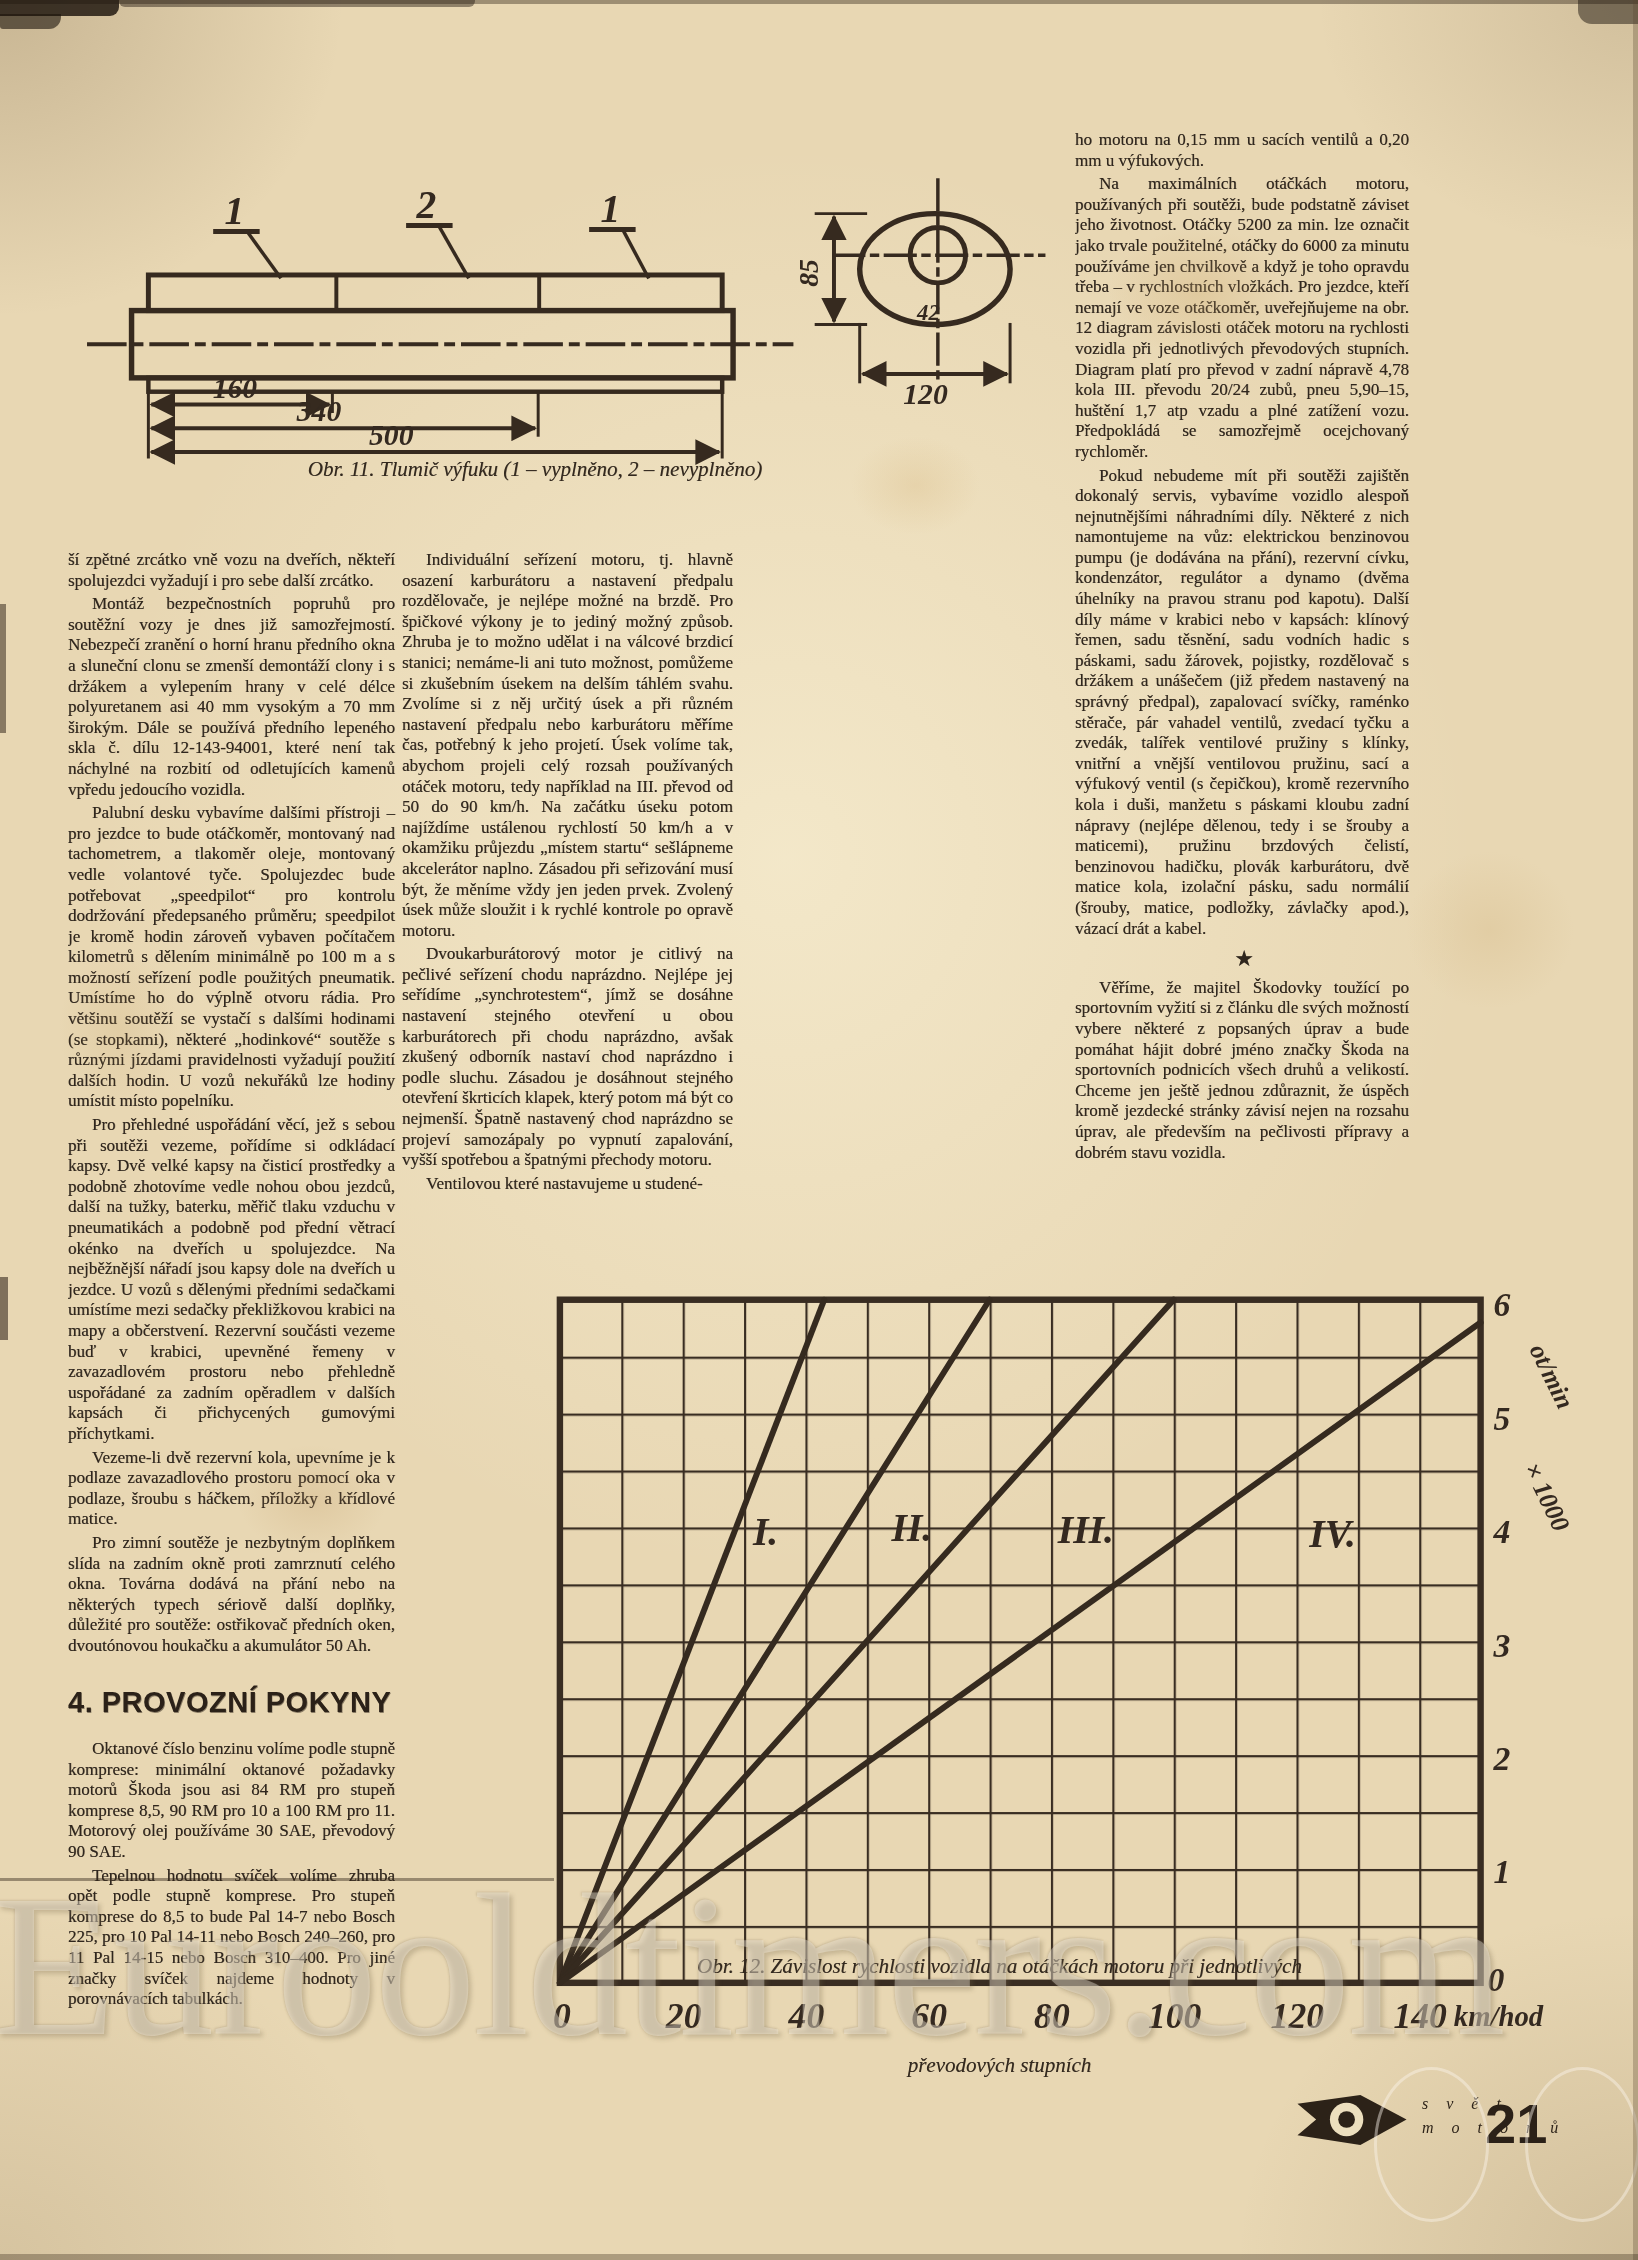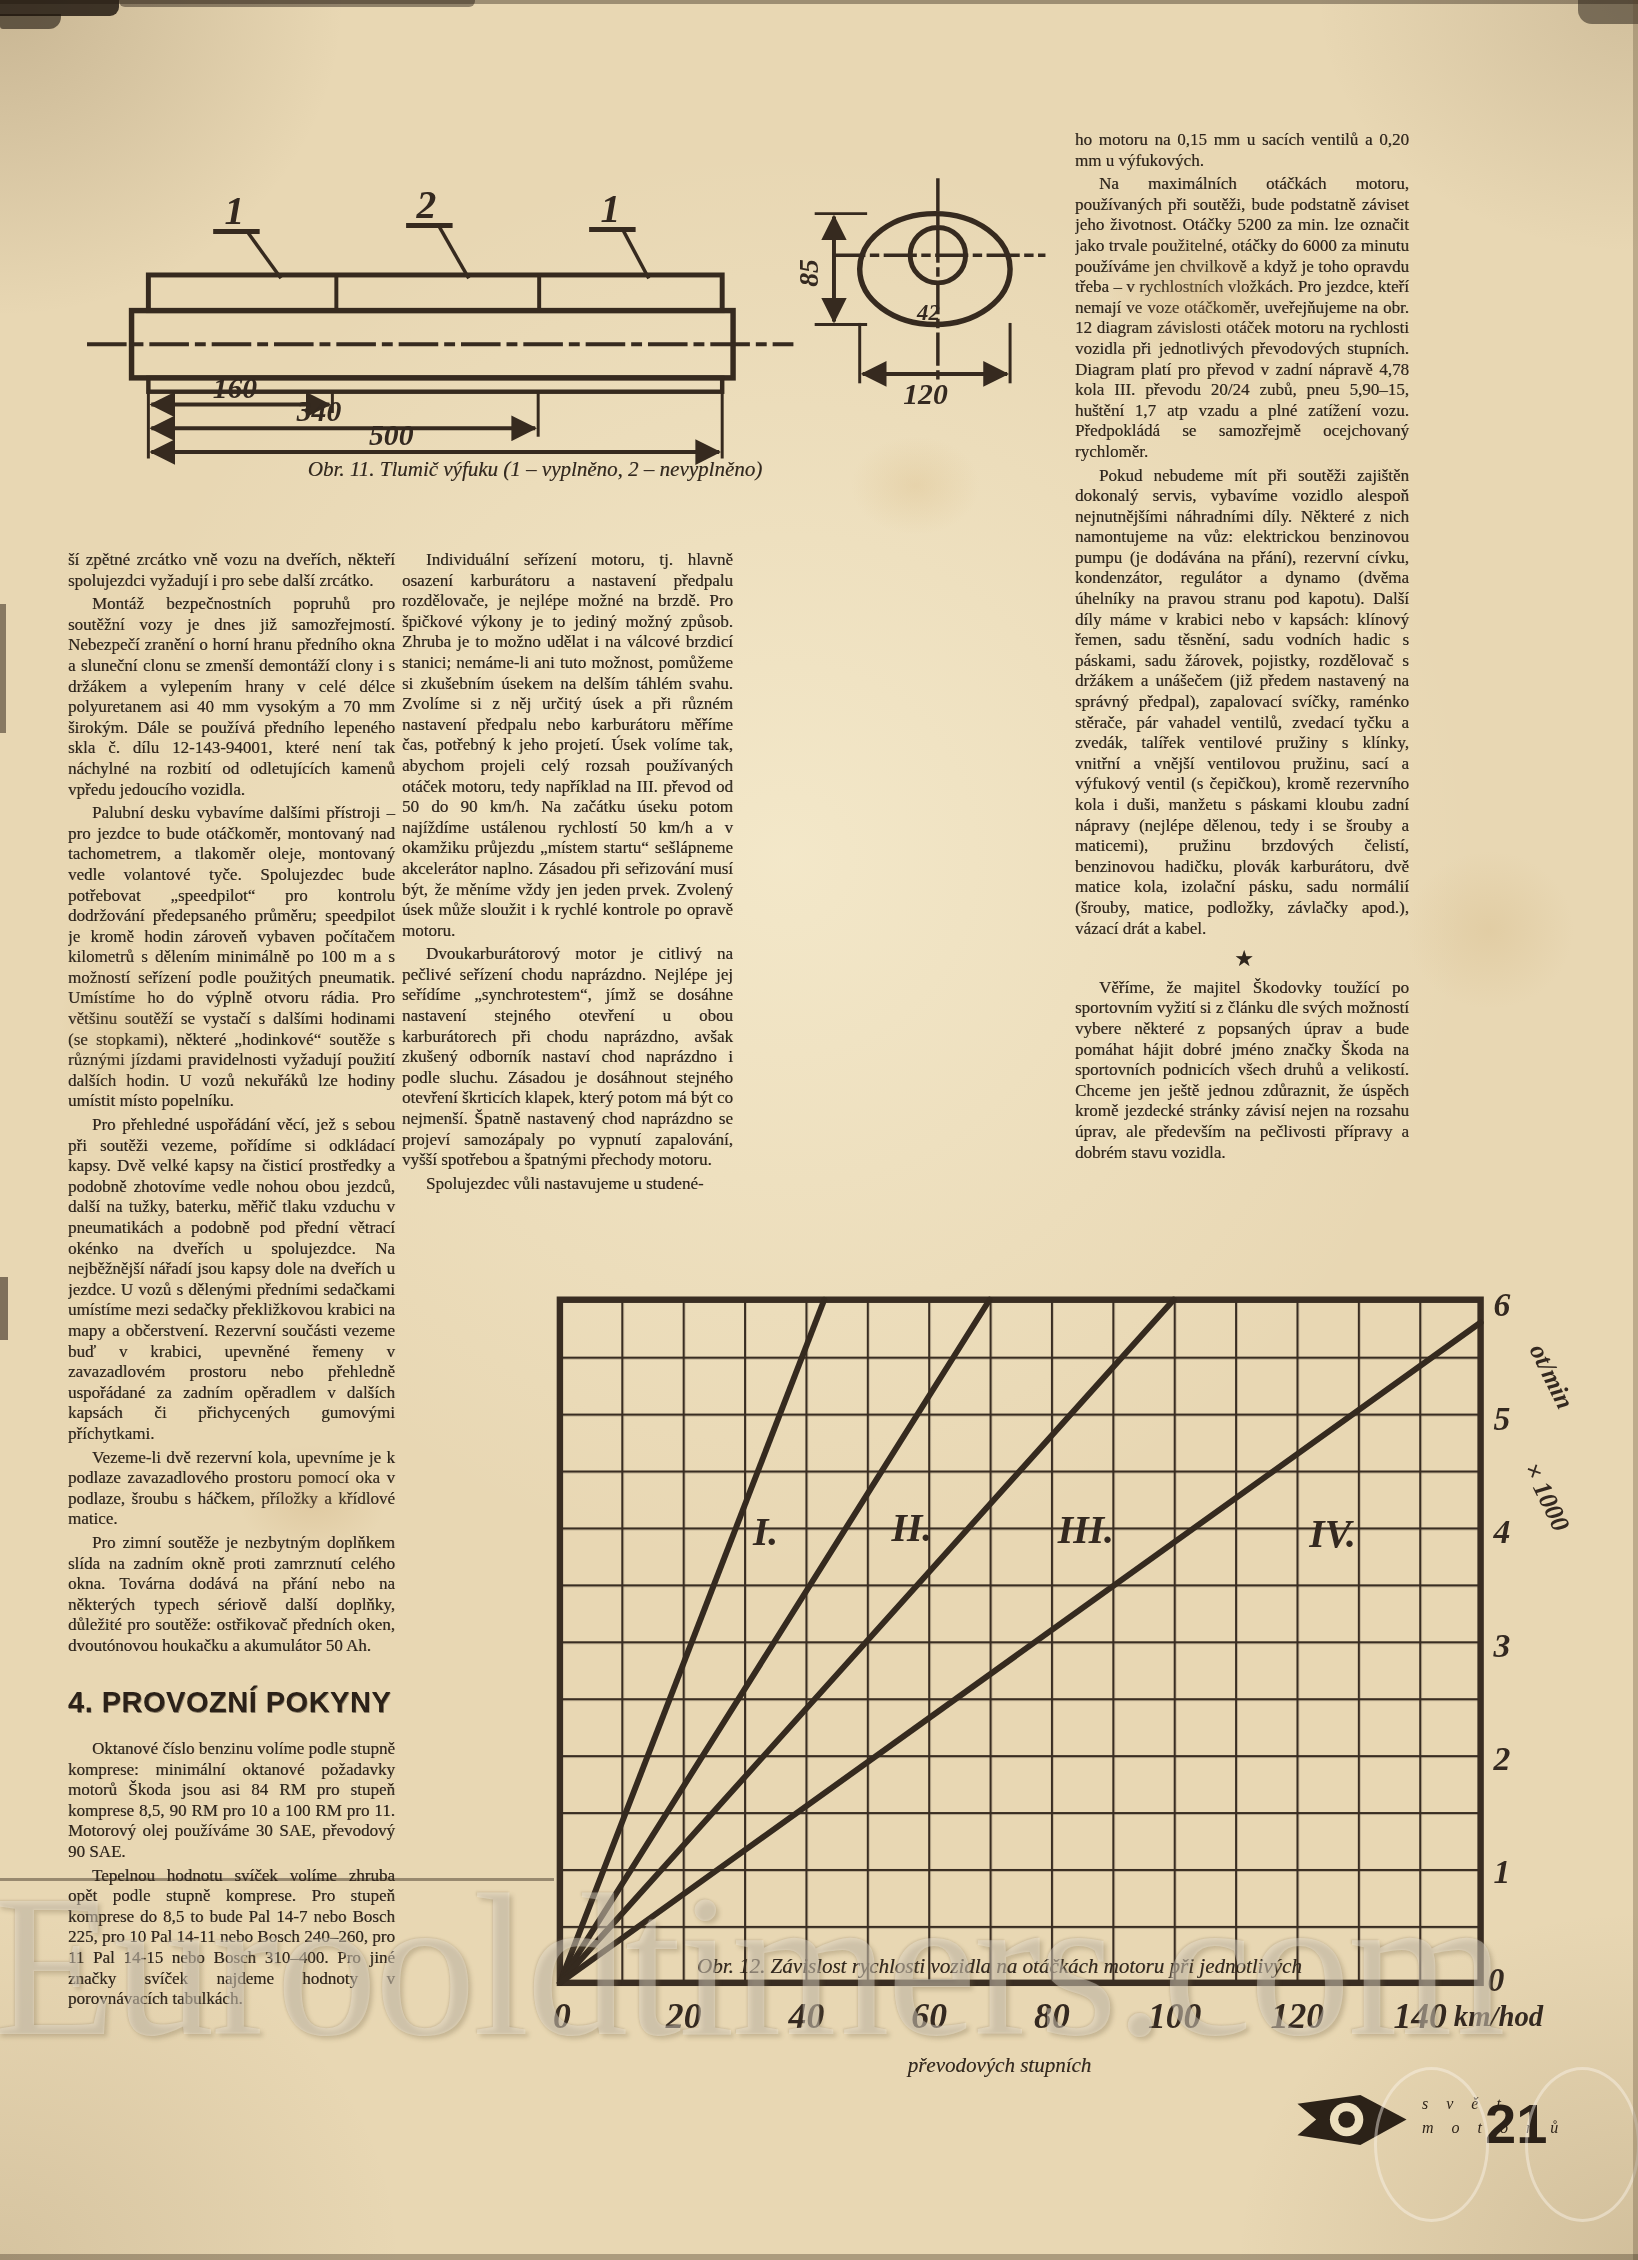--- a/index.html
+++ b/index.html
@@ -135,21 +135,21 @@
     <p>Vezeme-li dvě rezervní kola, upevníme je k podlaze zavazadlového prostoru pomocí oka v podlaze, šroubu s háčkem, příložky a křídlové matice.</p>
     <p>Pro zimní soutěže je nezbytným doplňkem slída na zadním okně proti zamrznutí celého okna. Továrna dodává na přání nebo na některých typech sériově další doplňky, důležité pro soutěže: ostřikovač předních oken, dvoutónovou houkačku a akumulátor 50 Ah.</p>
     <div class="section-heading">4. PROVOZNÍ POKYNY</div>
     <p>Oktanové číslo benzinu volíme podle stupně komprese: minimální oktanové požadavky motorů Škoda jsou asi 84 RM pro stupeň komprese 8,5, 90 RM pro 10 a 100 RM pro 11. Motorový olej používáme 30 SAE, převodový 90 SAE.</p>
     <p>Tepelnou hodnotu svíček volíme zhruba opět podle stupně komprese. Pro stupeň komprese do 8,5 to bude Pal 14-7 nebo Bosch 225, pro 10 Pal 14-11 nebo Bosch 240–260, pro 11 Pal 14-15 nebo Bosch 310–400. Pro jiné značky svíček najdeme hodnoty v porovnávacích tabulkách.</p>
   </div>
 
   <div class="col" id="col2" style="left:402px;top:550px;width:335px;height:738px;">
     <p>Individuální seřízení motoru, tj. hlavně osazení karburátoru a nastavení předpalu rozdělovače, je nejlépe možné na brzdě. Pro špičkové výkony je to jediný možný způsob. Zhruba je to možno udělat i na válcové brzdicí stanici; nemáme-li ani tuto možnost, pomůžeme si zkušebním úsekem na delším táhlém svahu. Zvolíme si z něj určitý úsek a při různém nastavení předpalu nebo karburátoru měříme čas, potřebný k jeho projetí. Úsek volíme tak, abychom projeli celý rozsah používaných otáček motoru, tedy například na III. převod od 50 do 90 km/h. Na začátku úseku potom najíždíme ustálenou rychlostí 50 km/h a v okamžiku průjezdu „místem startu“ sešlápneme akcelerátor naplno. Zásadou při seřizování musí být, že měníme vždy jen jeden prvek. Zvolený úsek může sloužit i k rychlé kontrole po opravě motoru.</p>
     <p>Dvoukarburátorový motor je citlivý na pečlivé seřízení chodu naprázdno. Nejlépe jej seřídíme „synchrotestem“, jímž se dosáhne nastavení stejného otevření u obou karburátorech při chodu naprázdno, avšak zkušený odborník nastaví chod naprázdno i podle sluchu. Zásadou je dosáhnout stejného otevření škrticích klapek, který potom má být co nejmenší. Špatně nastavený chod naprázdno se projeví samozápaly po vypnutí zapalování, vyšší spotřebou a špatnými přechody motoru.</p>
-    <p>Spolujezdec vůli nastavujeme u studené-</p>
+    <p>Ventilovou které nastavujeme u studené-</p>
   </div>
 
   <div class="col" id="col3" style="left:1075px;top:130px;width:338px;height:1168px;">
     <p class="noindent">ho motoru na 0,15 mm u sacích ventilů a 0,20 mm u výfukových.</p>
     <p>Na maximálních otáčkách motoru, používaných při soutěži, bude podstatně záviset jeho životnost. Otáčky 5200 za min. lze označit jako trvale použitelné, otáčky do 6000 za minutu používáme jen chvilkově a když je toho opravdu třeba – v rychlostních vložkách. Pro jezdce, kteří nemají ve voze otáčkoměr, uveřejňujeme na obr. 12 diagram závislosti otáček motoru na rychlosti vozidla při jednotlivých převodových stupních. Diagram platí pro převod v zadní nápravě 4,78 kola III. převodu 20/24 zubů, pneu 5,90–15, huštění 1,7 atp vzadu a plné zatížení vozu. Předpokládá se samozřejmě ocejchovaný rychloměr.</p>
     <p>Pokud nebudeme mít při soutěži zajištěn dokonalý servis, vybavíme vozidlo alespoň nejnutnějšími náhradními díly. Některé z nich namontujeme na vůz: elektrickou benzinovou pumpu (je dodávána na přání), rezervní cívku, kondenzátor, regulátor a dynamo (dvěma úhelníky na pravou stranu pod kapotu). Další díly máme v krabici nebo v kapsách: klínový řemen, sadu těsnění, sadu vodních hadic s páskami, sadu žárovek, pojistky, rozdělovač s držákem a unášečem (již předem nastavený na správný předpal), zapalovací svíčky, raménko stěrače, pár vahadel ventilů, zvedací tyčku a zvedák, talířek ventilové pružiny s klínky, vnitřní a vnější ventilovou pružinu, sací a výfukový ventil (s čepičkou), kromě rezervního kola i duši, manžetu s páskami kloubu zadní nápravy (nejlépe dělenou, tedy i se šrouby a maticemi), pružinu brzdových čelistí, benzinovou hadičku, plovák karburátoru, dvě matice kola, izolační pásku, sadu normálií (šrouby, matice, podložky, závlačky apod.), vázací drát a kabel.</p>
     <div class="star-divider">★</div>
     <p>Věříme, že majitel Škodovky toužící po sportovním vyžití si z článku dle svých možností vybere některé z popsaných úprav a bude pomáhat hájit dobré jméno značky Škoda na sportovních podnicích všech druhů a velikostí. Chceme jen ještě jednou zdůraznit, že úspěch kromě jezdecké stránky závisí nejen na rozsahu úprav, ale především na pečlivosti přípravy a dobrém stavu vozidla.</p>
   </div>
 

